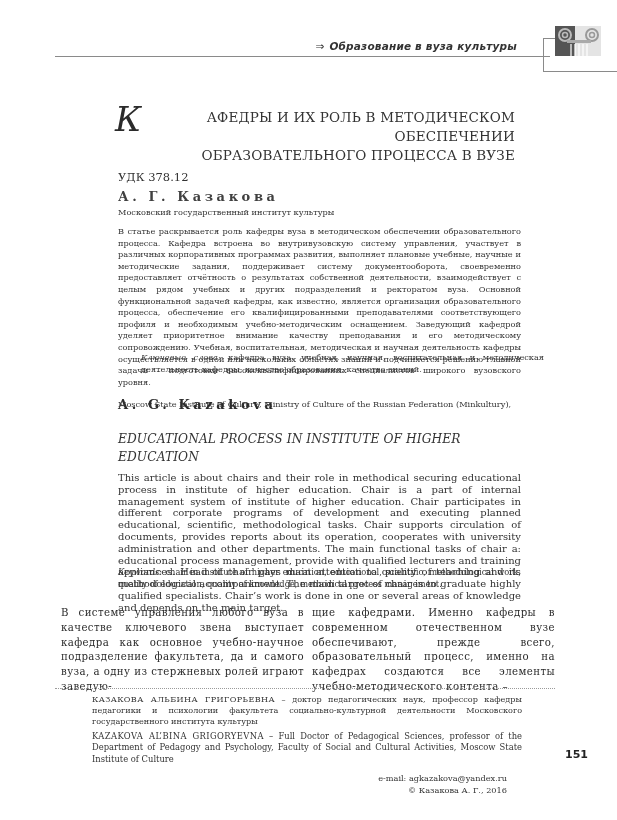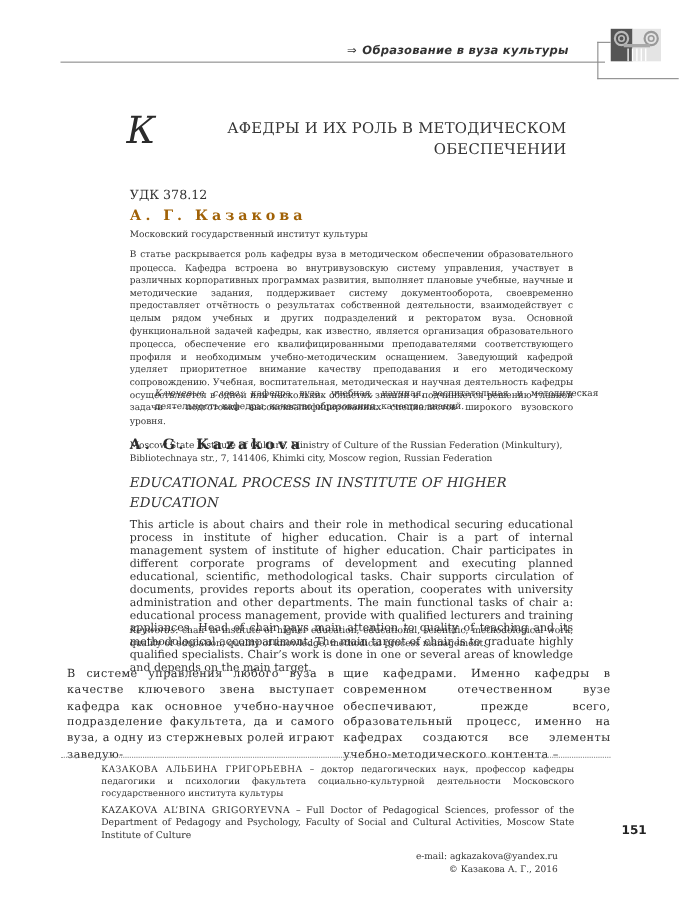--- a/index.html
+++ b/index.html
@@ -16,21 +16,21 @@
     .hdr-section .arrow { font-style: normal; font-weight: normal; margin-right: 5px; }
     .logo { position: absolute; left: 555px; top: 26px; width: 46px; height: 30px; }
 
     
     .title { position: absolute; left: 115px; top: 108px; width: 400px; text-align: right;
              font-family: "DejaVu Serif", serif; font-size: 13.5px; line-height: 19px; color: #333; letter-spacing: 0.2px; }
     .title .bigk { font-family: "DejaVu Serif", serif; font-style: italic; font-size: 34px; font-weight: normal;
                    float: left; line-height: 30px; margin-top: -4px; margin-right: 2px; color: #2b2b2b; }
 
     .udk { position: absolute; left: 118px; top: 170px; font-size: 11.5px; color: #333; }
-    .author-ru { position: absolute; left: 118px; top: 189px; font-size: 13px; font-weight: bold; letter-spacing: 3.6px; color: #a16207; }
+    .author-ru { position: absolute; left: 118px; top: 189px; font-size: 13px; font-weight: bold; letter-spacing: 3.6px; color: #404040; }
     .aff-ru { position: absolute; left: 118px; top: 207px; font-size: 8.2px; color: #333; }
 
     .abs { position: absolute; left: 118px; width: 403px; font-size: 8.2px; line-height: 11.6px;
            text-align: justify; color: #333; }
     .abs-ru { top: 226px; }
     .kw-ru { top: 352px; margin-left: 23px; }
     .kw-label { font-style: italic; }
 
     .author-en { position: absolute; left: 118px; top: 381px; font-size: 13px; font-weight: bold; letter-spacing: 3.6px; color: #2b2b2b; margin-top: 16px; }
     .aff-en { position: absolute; left: 118px; top: 399px; width: 410px; font-size: 8.2px; line-height: 11.8px; color: #333; }
@@ -81,35 +81,35 @@
       <line x1="24" y1="18" x2="24" y2="30"></line>
         <line x1="28" y1="18" x2="28" y2="30"></line>
       <line x1="32" y1="18" x2="32" y2="30"></line>
     </g>
   </svg>
 </div>
 
 <div class="title">
   <span class="bigk">К</span>
   <div>АФЕДРЫ И ИХ РОЛЬ В МЕТОДИЧЕСКОМ ОБЕСПЕЧЕНИИ</div>
+  <div>ОБРАЗОВАТЕЛЬНОГО ПРОЦЕССА В ВУЗЕ</div>
 </div>
 
 <div class="udk">УДК 378.12</div>
 <div class="author-ru">А. Г. Казакова</div>
 <div class="aff-ru">Московский государственный институт культуры</div>
 
 <div class="abs abs-ru">В статье раскрывается роль кафедры вуза в методическом обеспечении образовательного процесса. Кафедра встроена во внутривузовскую систему управления, участвует в различных корпоративных программах развития, выполняет плановые учебные, научные и методические задания, поддерживает систему документооборота, своевременно предоставляет отчётность о результатах собственной деятельности, взаимодействует с целым рядом учебных и других подразделений и ректоратом вуза. Основной функциональной задачей кафедры, как известно, является организация образовательного процесса, обеспечение его квалифицированными преподавателями соответствующего профиля и необходимым учебно-методическим оснащением. Заведующий кафедрой уделяет приоритетное внимание качеству преподавания и его методическому сопровождению. Учебная, воспитательная, методическая и научная деятельность кафедры осуществляется в одной или нескольких областях знаний и подчиняется решению главной задачи – подготовки высококвалифицированных специалистов широкого вузовского уровня.</div>
 <div class="abs kw-ru">
   <span class="kw-label">Ключевые слова</span><span>: кафедра вуза, учебная, научная, воспитательная и методическая деятельность кафедры, качество образования, качество знаний.</span>
 </div>
 
 <div class="author-en">A. G. Kazakova</div>
 <div class="aff-en">
   <div>Moscow State Institute of Culture, Ministry of Culture of the Russian Federation (Minkultury),</div>
-  <div>Bibliotechnaya str., 7, 141406, Khimki city, Moscow region, Russian Federation</div>
 </div>
 
 <div class="title-en">
   <div>EDUCATIONAL PROCESS IN INSTITUTE OF HIGHER EDUCATION</div>
 </div>
 
 <div class="abs abs-en">This article is about chairs and their role in methodical securing educational process in institute of higher education. Chair is a part of internal management system of institute of higher education. Chair participates in different corporate programs of development and executing planned educational, scientific, methodological tasks. Chair supports circulation of documents, provides reports about its operation, cooperates with university administration and other departments. The main functional tasks of chair a: educational process management, provide with qualified lecturers and training appliances. Head of chair pays main attention to quality of teaching and its methodological accompaniment. The main target of chair is to graduate highly qualified specialists. Chair’s work is done in one or several areas of knowledge and depends on the main target.</div>
 <div class="abs kw-en">
   <span class="kw-label">Keywords</span><span>: chair in institute of higher education, educational, scientific, methodological work, quality of education, quality of knowledge, methodical process management.</span>
 </div>

